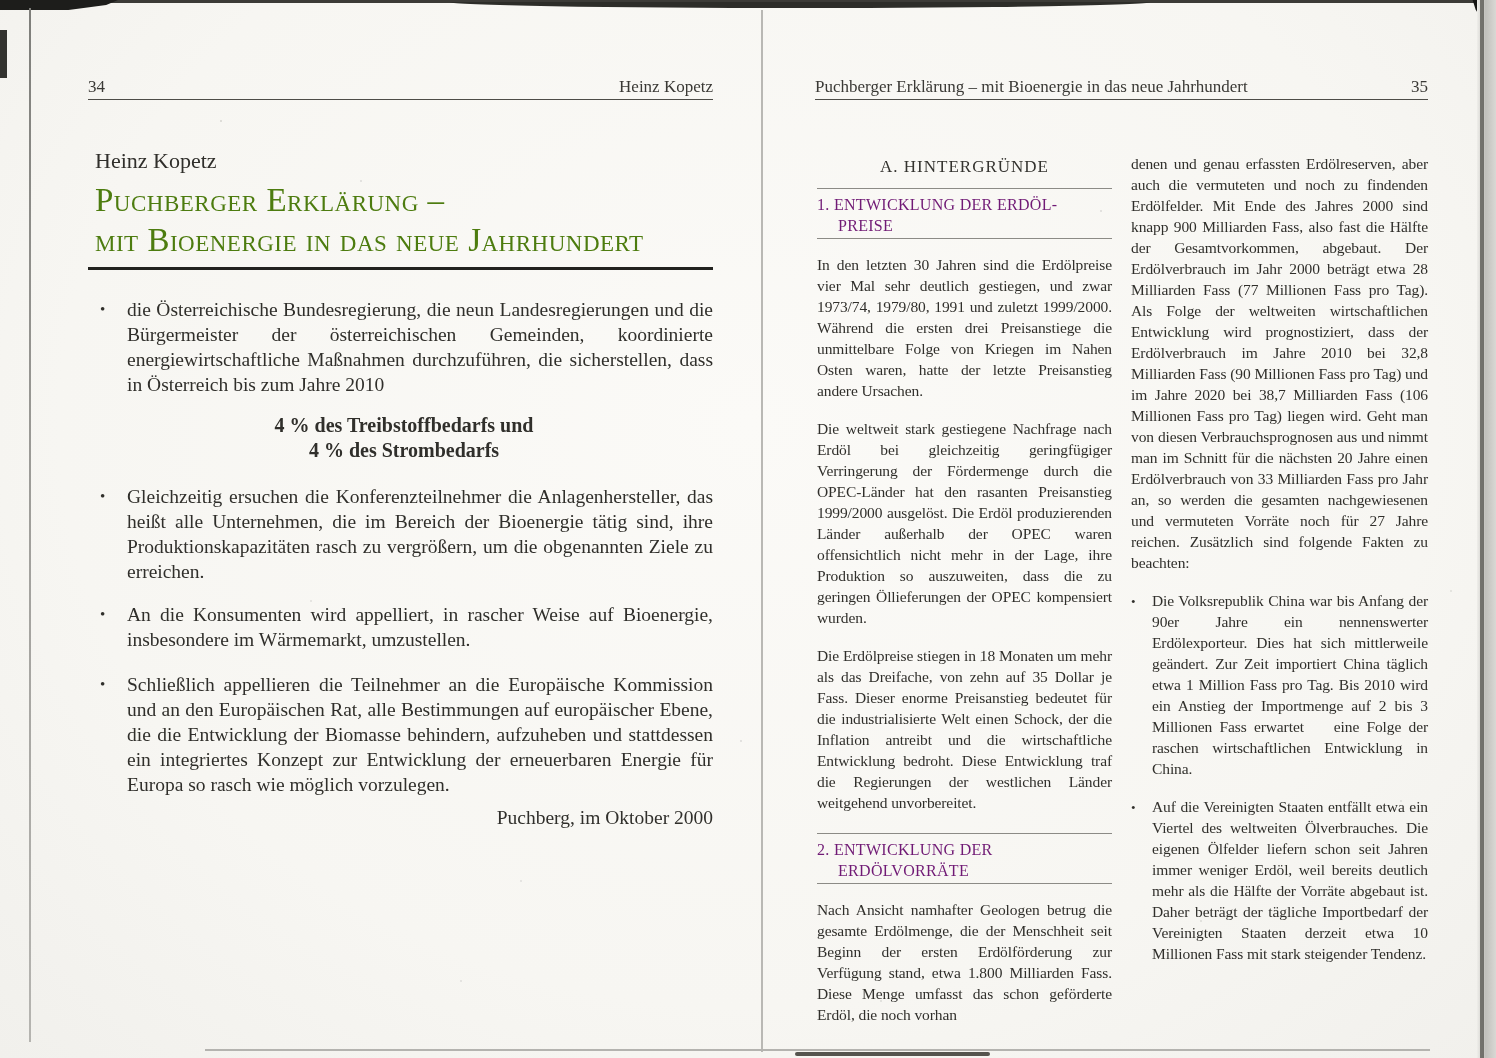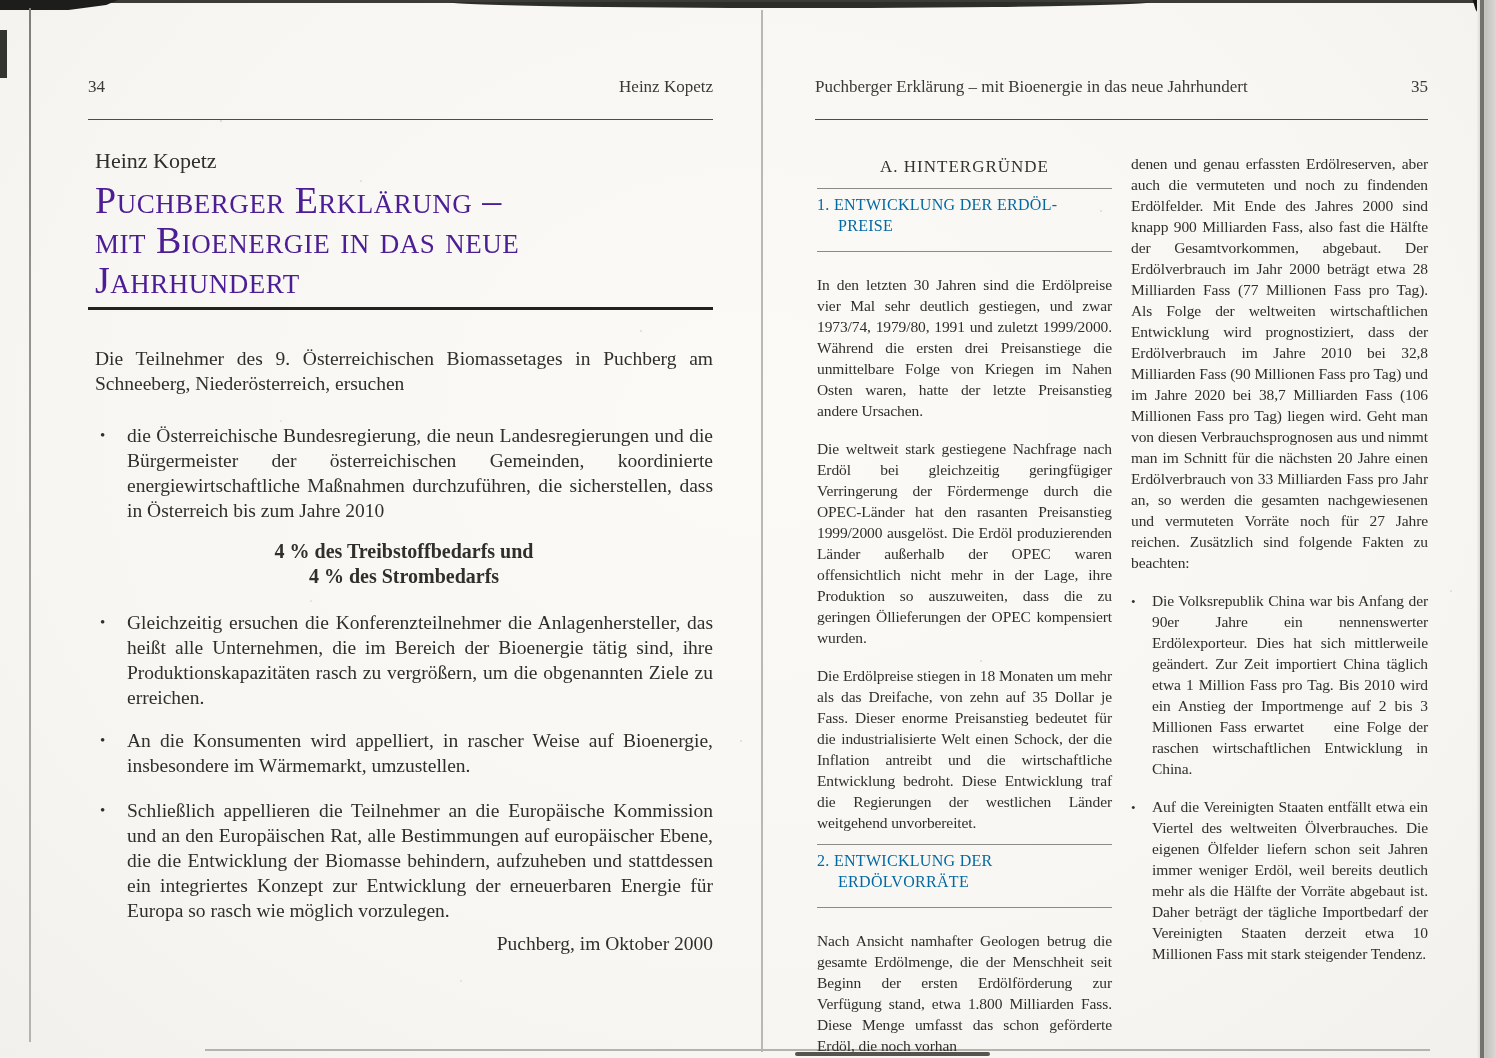--- a/index.html
+++ b/index.html
@@ -34,45 +34,45 @@
                   300px 760px rgba(60,60,55,.12), 880px 90px rgba(60,60,55,.15),
                   1020px 340px rgba(60,60,55,.13), 760px 540px rgba(60,60,55,.16),
                   1180px 680px rgba(60,60,55,.12), 660px 880px rgba(60,60,55,.14),
                   240px 860px rgba(60,60,55,.12), 1120px 150px rgba(60,60,55,.13),
                   980px 800px rgba(60,60,55,.14), 60px 300px rgba(60,60,55,.12),
                   1230px 470px rgba(60,60,55,.13); }
 
   
   .running-header { font-size:17px; line-height:22px; color:#3a3935;
                     display:flex; justify-content:space-between;
-                    border-bottom:1.5px solid #4d4c47; padding-bottom:21px; }
+                    border-bottom:1.5px solid #4d4c47; padding-bottom:1px; }
 
   
   .lp { top:148px; left:95px; width:618px; font-size:19.5px; line-height:25px; }
   .lp .author { font-size:22px; margin-bottom:7px; }
-  .lp .title-line { font-size:38px; line-height:40px; font-variant:small-caps;
-                    letter-spacing:.5px; color:#4c1d95; }
+  .lp .title-line { font-size:33px; line-height:40px; font-variant:small-caps;
+                    letter-spacing:.5px; color:#4d7c0f; }
   .lp .title-rule { height:3px; background:#22221f; margin:7px 0 0 -7px; width:625px; }
   .lp .intro { margin-top:36px; text-align:justify; }
   .lp .bullet { display:flex; margin-top:0; }
   .lp .marker { width:27px; flex:0 0 27px; padding-left:5px; font-size:15px; }
   .lp .btext  { flex:1; text-align:justify; hyphens:auto; }
   .lp .goals  { text-align:center; font-weight:bold; font-size:20px; line-height:25px; }
   .lp .dateline { text-align:right; }
 
   
   .rp-header { top:76px; width:613px; }
   .lp-header { top:76px; left:88px; width:625px; }
   .rp-col { font-size:15.5px; line-height:21px; letter-spacing:-.1px;font-family:Liberation Serif, serif; }
   .rp-col p { margin:0; text-align:justify; hyphens:auto; }
   .sec-a { text-align:center; font-size:17px; letter-spacing:1px; color:#34332f;
            margin:0 0 11px 0; }
   .subhead { border-top:1.5px solid #8c8b86; border-bottom:1.5px solid #8c8b86;
-             padding:5px 0 15px 0; font-size:16px; letter-spacing:.3px; color:#0369a1;
-             margin-bottom:22px; }
+             padding:5px 0 2px 0; font-size:16px; letter-spacing:.3px; color:#701a75;
+             margin-bottom:15px; }
   .subhead .hang { padding-left:21px; }
   .rp-bullet { display:flex; }
   .rp-bullet .marker { width:21px; flex:0 0 21px; font-size:13px; padding-top:1px; }
   .rp-bullet .btext  { flex:1; text-align:justify; hyphens:auto; }
 </style>
 </head>
 <body>
 
 <div class="abs top-edge"></div>
 <div class="abs top-bulge"></div>
@@ -91,21 +91,20 @@
   <span>34</span>
   <span>Heinz Kopetz</span>
 </div>
 
 <div class="abs lp">
   <div class="author">Heinz Kopetz</div>
   <div class="title-line">Puchberger Erklärung –</div>
   <div class="title-line">mit Bioenergie in das neue Jahrhundert</div>
   <div class="title-rule"></div>
 
-  <div class="intro">Die Teilnehmer des 9. Österreichischen Biomassetages in Puchberg am Schneeberg, Niederösterreich, ersuchen</div>
 
   <div class="bullet" style="margin-top:27px;">
     <span class="marker">•</span>
     <span class="btext">die Österreichische Bundesregierung, die neun Landesregierungen und die Bürgermeister der österreichischen Gemeinden, koordinierte energiewirtschaftliche Maßnahmen durchzuführen, die sicherstellen, dass in Österreich bis zum Jahre 2010</span>
   </div>
 
   <div class="goals" style="margin-top:16px;">
     <div>4 % des Treibstoffbedarfs und</div>
     <div>4 % des Strombedarfs</div>
   </div>
@@ -137,21 +136,21 @@
 <div class="abs rp-col" style="top:156px; left:817px; width:295px;">
   <div class="sec-a">A. HINTERGRÜNDE</div>
 
   <div class="subhead">
     <div>1. ENTWICKLUNG DER ERDÖL-</div>
     <div class="hang">PREISE</div>
   </div>
 
   <p>In den letzten 30 Jahren sind die Erdölpreise vier Mal sehr deutlich gestiegen, und zwar 1973/74, 1979/80, 1991 und zuletzt 1999/2000. Während die ersten drei Preisanstiege die unmittelbare Folge von Kriegen im Nahen Osten waren, hatte der letzte Preisanstieg andere Ursachen.</p>
   <p style="margin-top:17px;">Die weltweit stark gestiegene Nachfrage nach Erdöl bei gleichzeitig geringfügiger Verringerung der Fördermenge durch die OPEC-Länder hat den rasanten Preisanstieg 1999/2000 ausgelöst. Die Erdöl produzierenden Länder außerhalb der OPEC waren offensichtlich nicht mehr in der Lage, ihre Produktion so auszuweiten, dass die zu geringen Öllieferungen der OPEC kompensiert wurden.</p>
-  <p style="margin-top:17px; margin-bottom:11px;">Die Erdölpreise stiegen in 18 Monaten um mehr als das Dreifache, von zehn auf 35 Dollar je Fass. Dieser enorme Preisanstieg bedeutet für die industrialisierte Welt einen Schock, der die Inflation antreibt und die wirtschaftliche Entwicklung bedroht. Diese Entwicklung traf die Regierungen der westlichen Länder weitgehend unvorbereitet.</p>
+  <p style="margin-top:17px; margin-bottom:20px;">Die Erdölpreise stiegen in 18 Monaten um mehr als das Dreifache, von zehn auf 35 Dollar je Fass. Dieser enorme Preisanstieg bedeutet für die industrialisierte Welt einen Schock, der die Inflation antreibt und die wirtschaftliche Entwicklung bedroht. Diese Entwicklung traf die Regierungen der westlichen Länder weitgehend unvorbereitet.</p>
 
   <div class="subhead">
     <div>2. ENTWICKLUNG DER</div>
     <div class="hang">ERDÖLVORRÄTE</div>
   </div>
 
   <p>Nach Ansicht namhafter Geologen betrug die gesamte Erdölmenge, die der Menschheit seit Beginn der ersten Erdölförderung zur Verfügung stand, etwa 1.800 Milliarden Fass. Diese Menge umfasst das schon geförderte Erdöl, die noch vorhan</p>
 </div>
 
 <div class="abs rp-col" style="top:153px; left:1131px; width:297px;">

